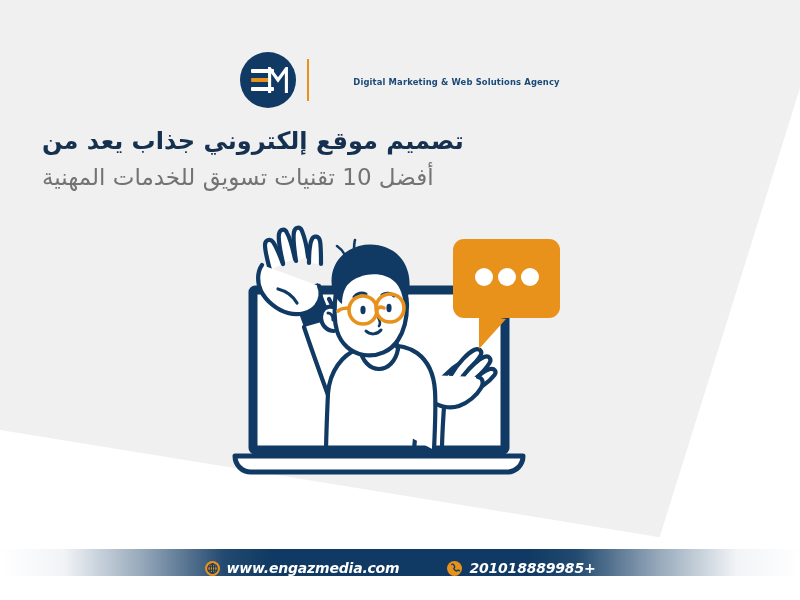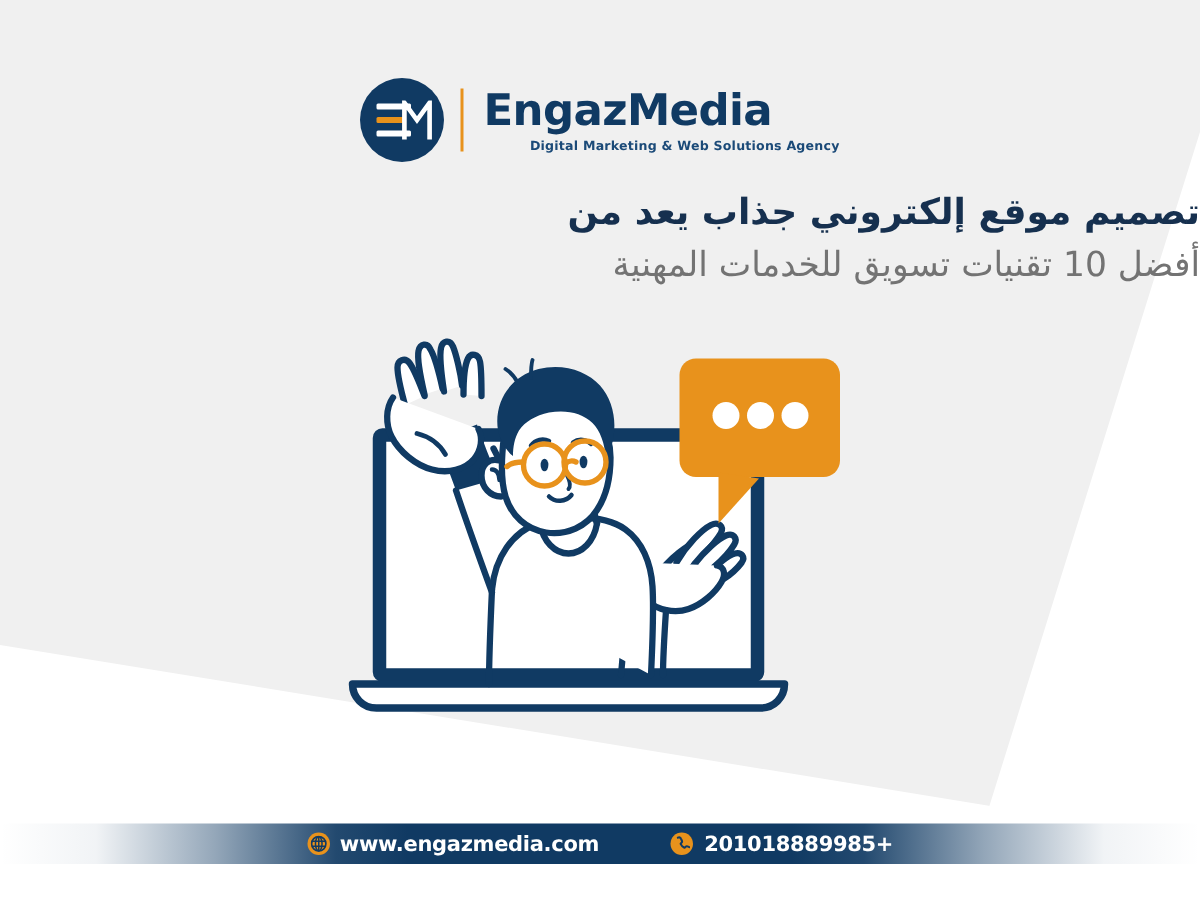--- a/index.html
+++ b/index.html
@@ -93,21 +93,21 @@
     letter-spacing:0.15px;
     margin-top:5px;
     line-height:1;
     margin-left:31px;
   }
 
   
   .headline{
     position:absolute;
     left:12px;right:0;top:124px;
-    text-align:right;
+    text-align:left;
     direction:rtl;
     margin-left:30px;
   }
   .headline .l1{
     font-family:"DejaVu Sans","Liberation Sans",sans-serif;
     font-size:24px;
     font-weight:bold;
     color:#16304f;
     line-height:1.45;
     letter-spacing:0px;
@@ -140,23 +140,24 @@
         rgba(16,58,99,0.06) 8%,
         rgba(16,58,99,0.45) 18%,
         rgba(16,58,99,0.92) 28%,
         #103A63 34%,
         #103A63 66%,
         rgba(16,58,99,0.92) 72%,
         rgba(16,58,99,0.45) 82%,
         rgba(16,58,99,0.06) 92%,
         rgba(16,58,99,0) 100%);
     display:flex;
-    align-items:center;
+    align-items:flex-end;
     justify-content:center;
     gap:48px;
+    font-style:italic;
   }
   .contact{
     display:flex;
     align-items:center;
     gap:7px;
   }
   .cicon{
     width:15px;height:15px;
     border-radius:50%;
     background:#E8921C;
@@ -189,21 +190,20 @@
       <span class="bar b2"></span>
       <span class="bar b3"></span>
       <svg class="mglyph" viewBox="0 0 20 27">
         <path d="M1.6 26 L1.6 1.5 L10 13 L18.4 1.5 L18.4 26" fill="none" stroke="#ffffff" stroke-width="3.1" stroke-linecap="butt" stroke-linejoin="miter"></path>
       </svg>
     </div>
 
     <div class="logo-divider"></div>
 
     <div class="logo-text">
-      <div class="logo-name">EngazMedia</div>
       <div class="logo-tagline">Digital Marketing &amp; Web Solutions Agency</div>
     </div>
 
   </div>
 
   <div class="headline">
     <div class="l1">تصميم موقع إلكتروني جذاب يعد من</div>
     <div class="l2">أفضل 10 تقنيات تسويق للخدمات المهنية</div>
   </div>
 

